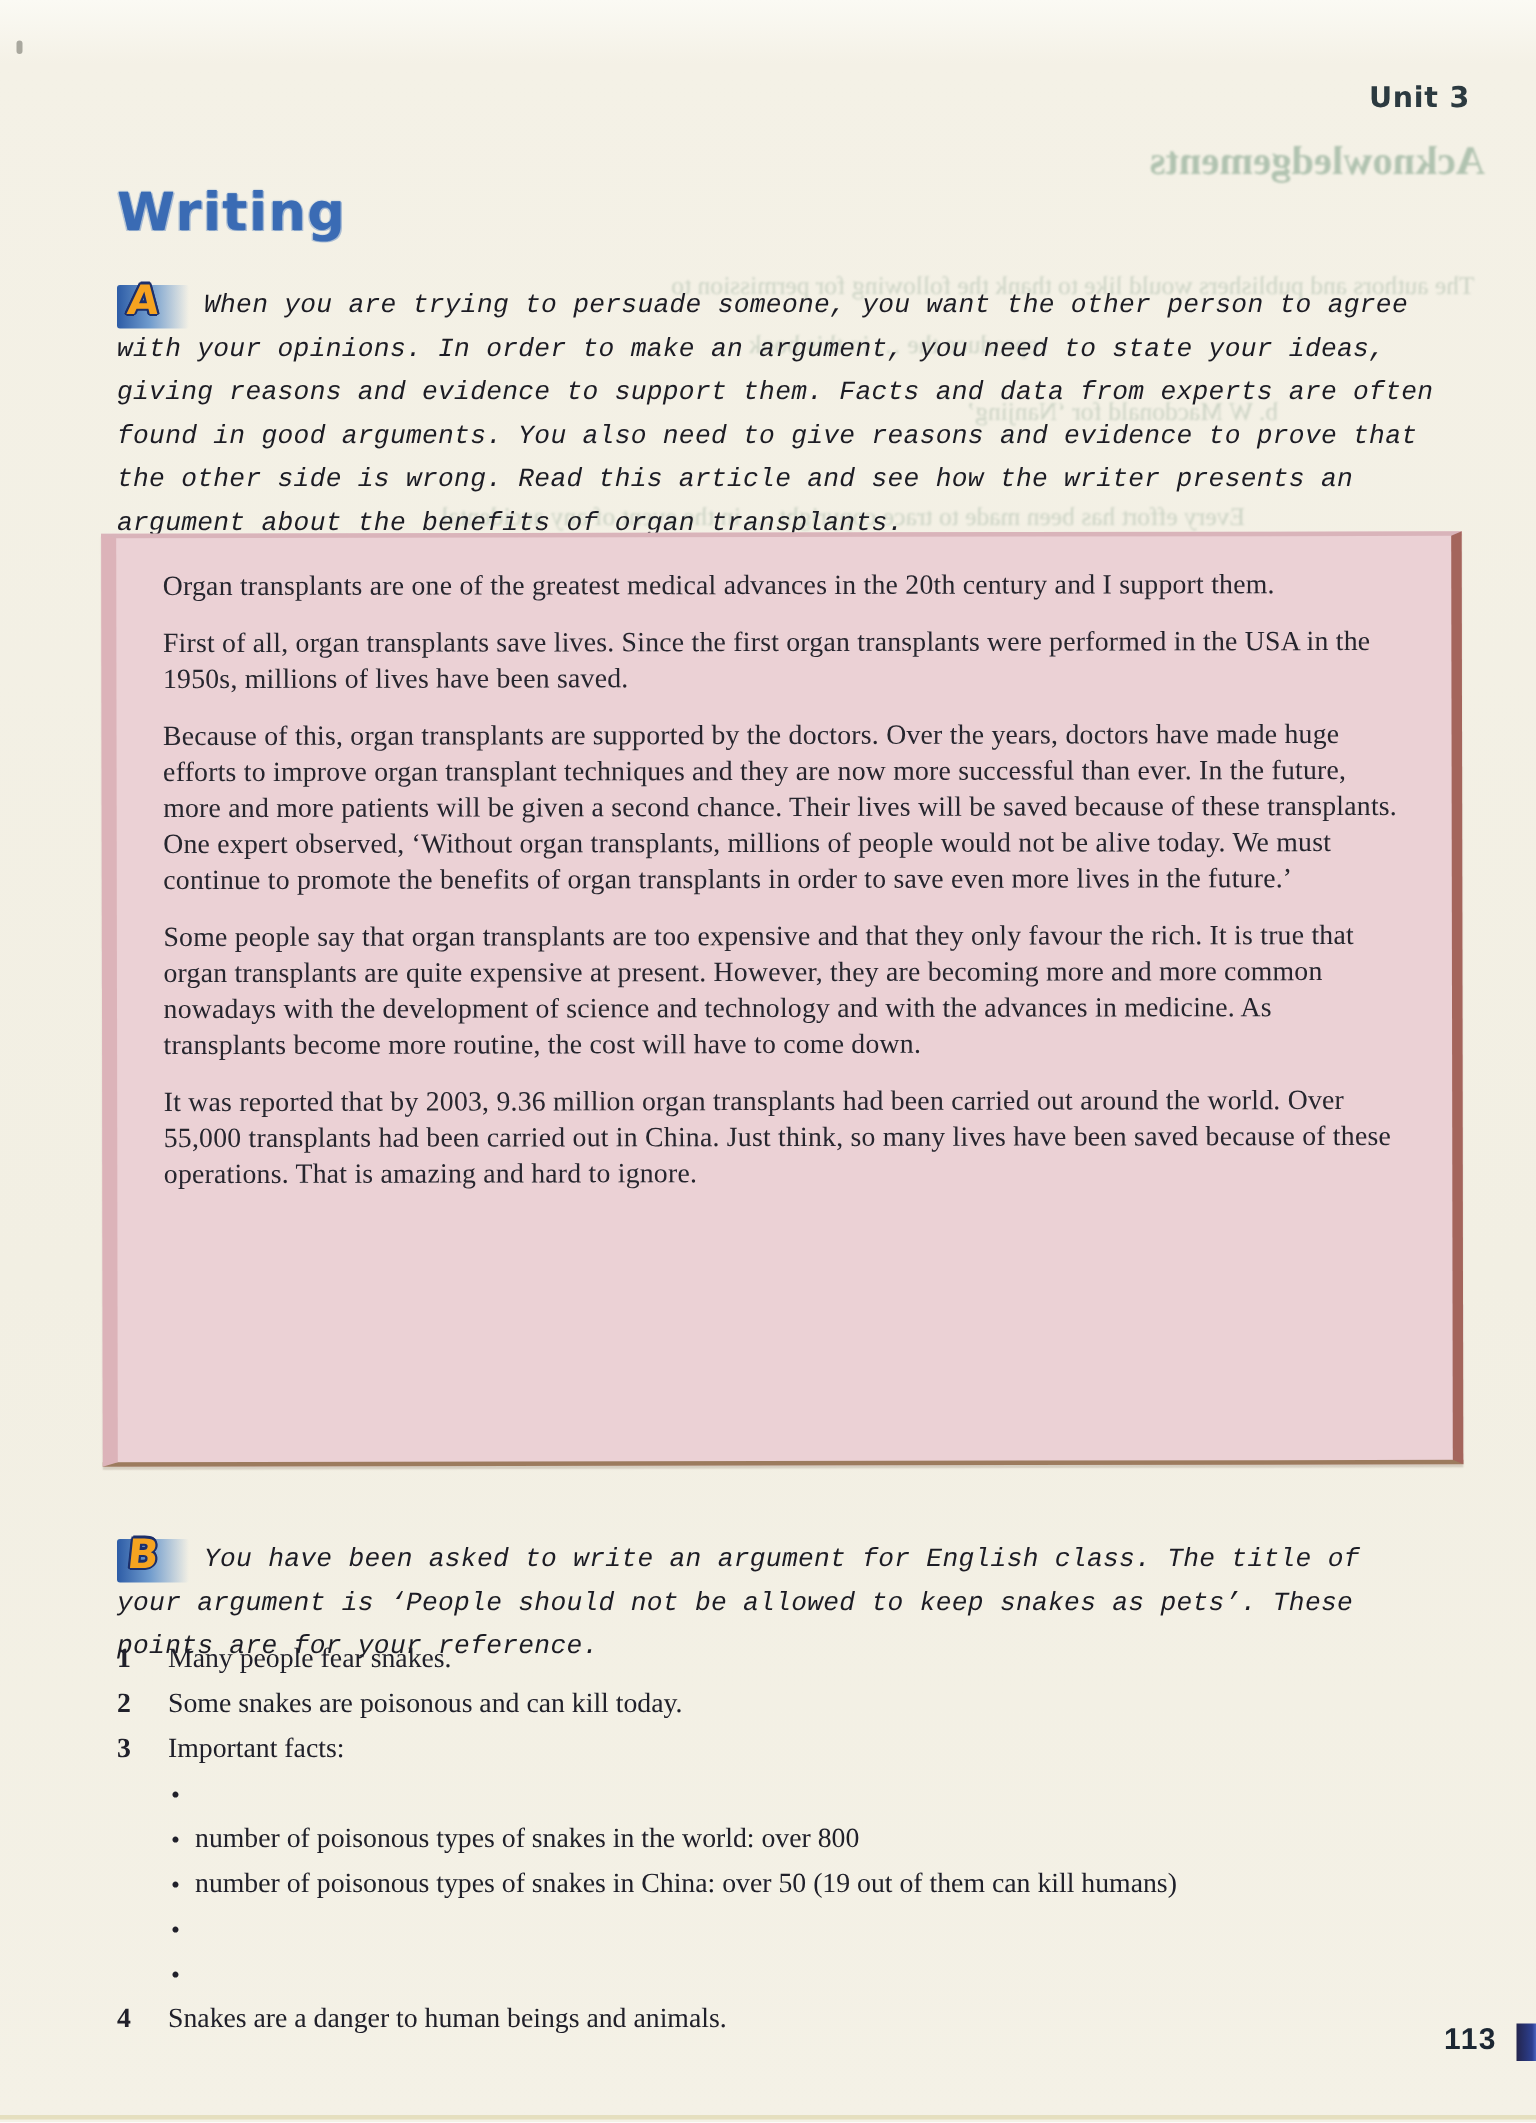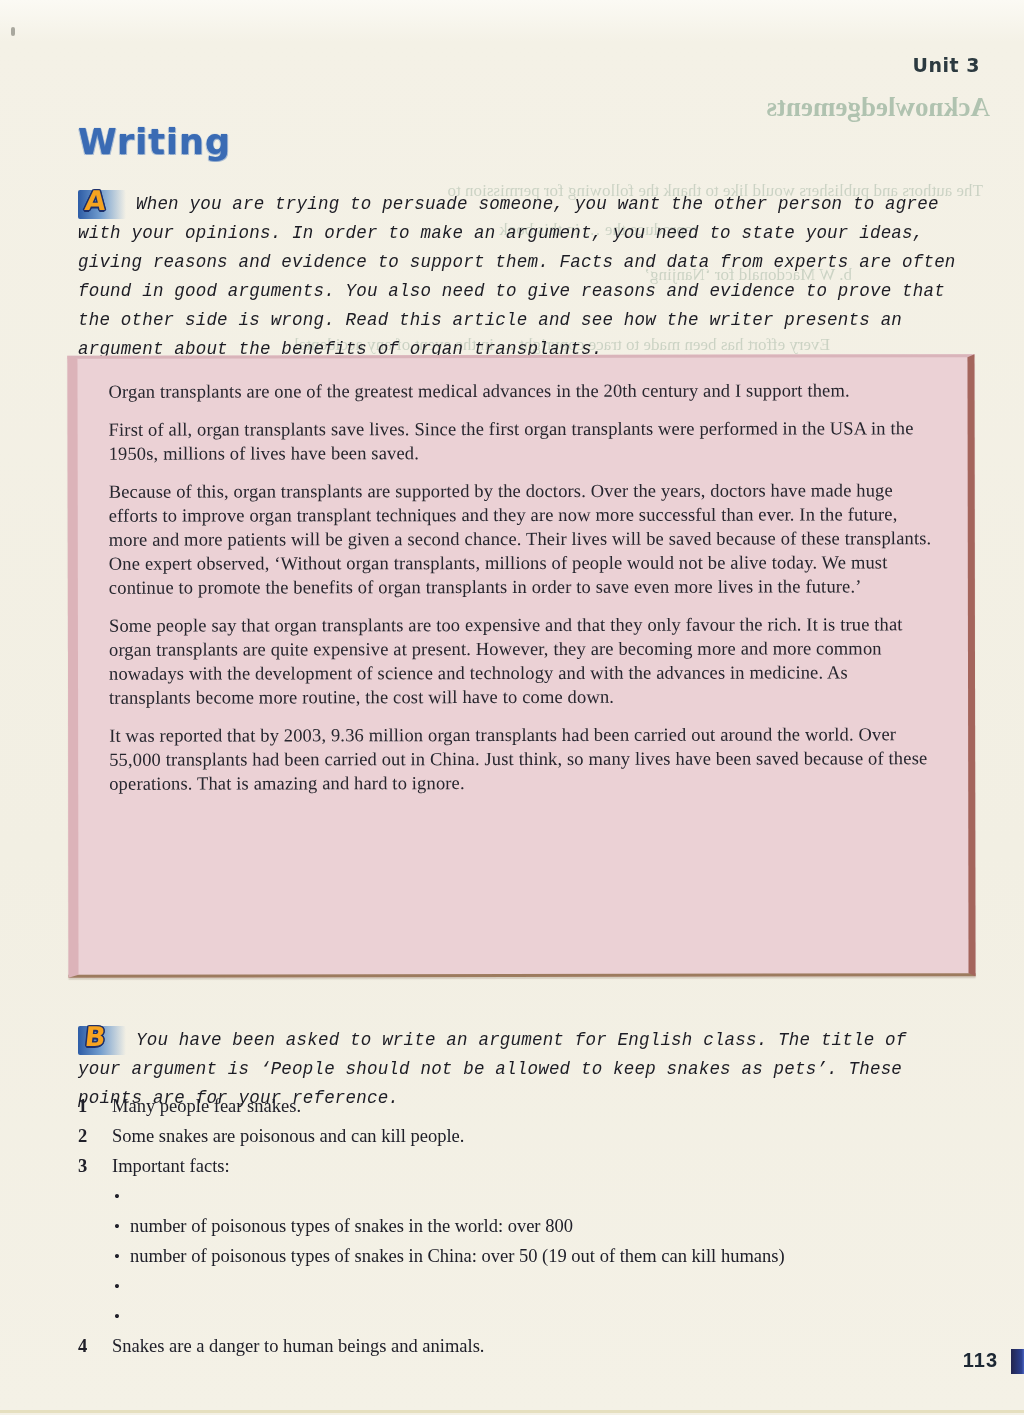--- a/index.html
+++ b/index.html
@@ -148,21 +148,21 @@
 
   <div class="points">
 
     <div class="point">
       <span class="num">1</span>
       <span class="ptext">Many people fear snakes.</span>
     </div>
 
     <div class="point">
       <span class="num">2</span>
-      <span class="ptext">Some snakes are poisonous and can kill people.</span>
+      <span class="ptext">Some snakes are poisonous and can kill today.</span>
     </div>
 
     <div class="point">
       <span class="num">3</span>
       <span class="ptext">Important facts:</span>
     </div>
 
     <div class="bullets">
       <div class="bullet-row">
         <span class="dot">•</span>

